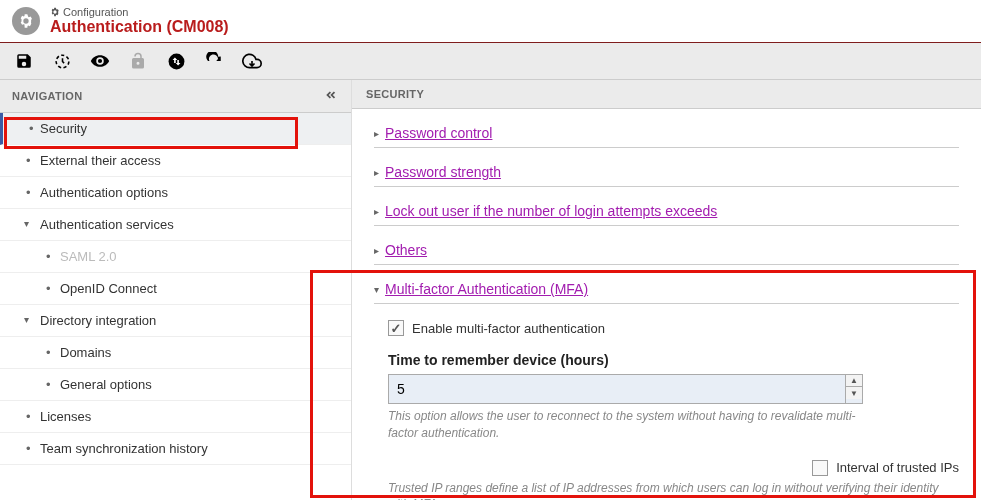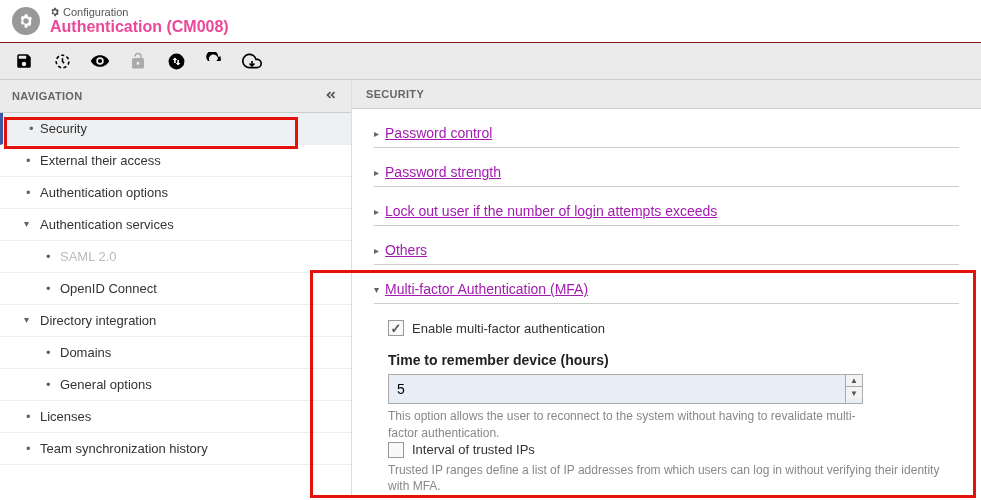--- a/index.html
+++ b/index.html
@@ -2,21 +2,21 @@
 <html><head>
   <meta charset="utf-8">
   <style>
     * { box-sizing: border-box; margin: 0; padding: 0; }
     body { font-family: Arial, Helvetica, sans-serif; font-size: 13px; color: #333; background: #fff; width: 981px; }
     
     .header { display: flex; align-items: center; padding: 6px 12px; border-bottom: 1px solid #7f1d1d; gap: 10px; }
     .header-icon { width: 28px; height: 28px; background: #999; border-radius: 50%; display: flex; align-items: center; justify-content: center; }
     .header-text { display: flex; flex-direction: column; }
     .header-config { font-size: 11px; color: #555; display: flex; align-items: center; gap: 3px; }
-    .header-title { font-size: 16px; font-weight: bold; color: #ec4899; }
+    .header-title { font-size: 16px; font-weight: bold; color: #b91c1c; }
     
     .toolbar { display: flex; align-items: center; gap: 18px; padding: 8px 14px; background: #ebebeb; border-bottom: 1px solid #ccc; }
     .toolbar-icon { width: 20px; height: 20px; display: flex; align-items: center; justify-content: center; cursor: pointer; }
     
     .main { display: flex; }
     
     .sidebar { width: 352px; border-right: 1px solid #ddd; }
     .sidebar-header { display: flex; justify-content: space-between; align-items: center; padding: 8px 12px; background: #ebebeb; border-bottom: 1px solid #ccc; font-size: 11px; font-weight: bold; color: #666; letter-spacing: 0.3px; }
     .collapse-icon { cursor: pointer; }
     
@@ -46,21 +46,21 @@
     .checkbox { width: 16px; height: 16px; border: 1px solid #999; display: flex; align-items: center; justify-content: center; cursor: pointer; background: #f9f9f9; }
     .checkbox.checked::after { content: "✓"; font-size: 13px; color: #555; font-weight: bold; }
     
     .field-label { font-weight: bold; font-size: 14px; margin-bottom: 6px; color: #222; }
     .number-field { display: flex; border: 1px solid #aaa; width: 475px; background: #e8eef6; }
     .number-input { flex: 1; padding: 6px 8px; border: none; background: transparent; font-size: 14px; outline: none; }
     .spinner { display: flex; flex-direction: column; border-left: 1px solid #aaa; }
     .spinner-btn { width: 16px; height: 12px; background: #f3f3f3; border: none; cursor: pointer; font-size: 8px; display: flex; align-items: center; justify-content: center; color: #555; }
     .spinner-btn:first-child { border-bottom: 1px solid #aaa; }
     
-    .help-text { color: #888; font-size: 12px; margin-top: 4px; width: 475px; line-height: 1.4; }
+    .help-text { font-style: italic; color: #888; font-size: 12px; margin-top: 4px; width: 475px; line-height: 1.4; }
   </style>
 </head>
 <body>
 
 <div class="header">
   <div class="header-icon">
     <svg width="16" height="16" viewBox="0 0 24 24" fill="#fff">
         <path d="M19.4 13l.6-1-.6-1 1.5-2.3-2-3.4-2.6.9-1-.6L14 2h-4l-.3 2.6-1 .6-2.6-.9-2 3.4L5.6 10l-.6 1 .6 1-1.5 2.3 2 3.4 2.6-.9 1 .6L10 22h4l.3-2.6 1-.6 2.6.9 2-3.4L19.4 13zM12 16a4 4 0 110-8 4 4 0 010 8z"></path>
       </svg>
   </div>
@@ -174,21 +174,21 @@
         <div class="field-label">Time to remember device (hours)</div>
         <div class="number-field">
           <input class="number-input" type="text" value="5" style="">
           <div class="spinner">
             <button class="spinner-btn">▲</button>
             <button class="spinner-btn">▼</button>
           </div>
         </div>
         <div class="help-text">This option allows the user to reconnect to the system without having to revalidate multi-factor authentication.</div>
 
-        <div class="checkbox-row" style="margin-bottom:2px;">
+        <div class="checkbox-row" style="margin-top:18px; margin-bottom:2px;justify-content:flex-end;">
           <div class="checkbox"></div>
           <span>Interval of trusted IPs</span>
         </div>
         <div class="help-text" style="width:auto;">Trusted IP ranges define a list of IP addresses from which users can log in without verifying their identity with MFA.</div>
       </div>
     </div>
   </div>
 </div>
 
 <div class="highlight-box-1"></div>

